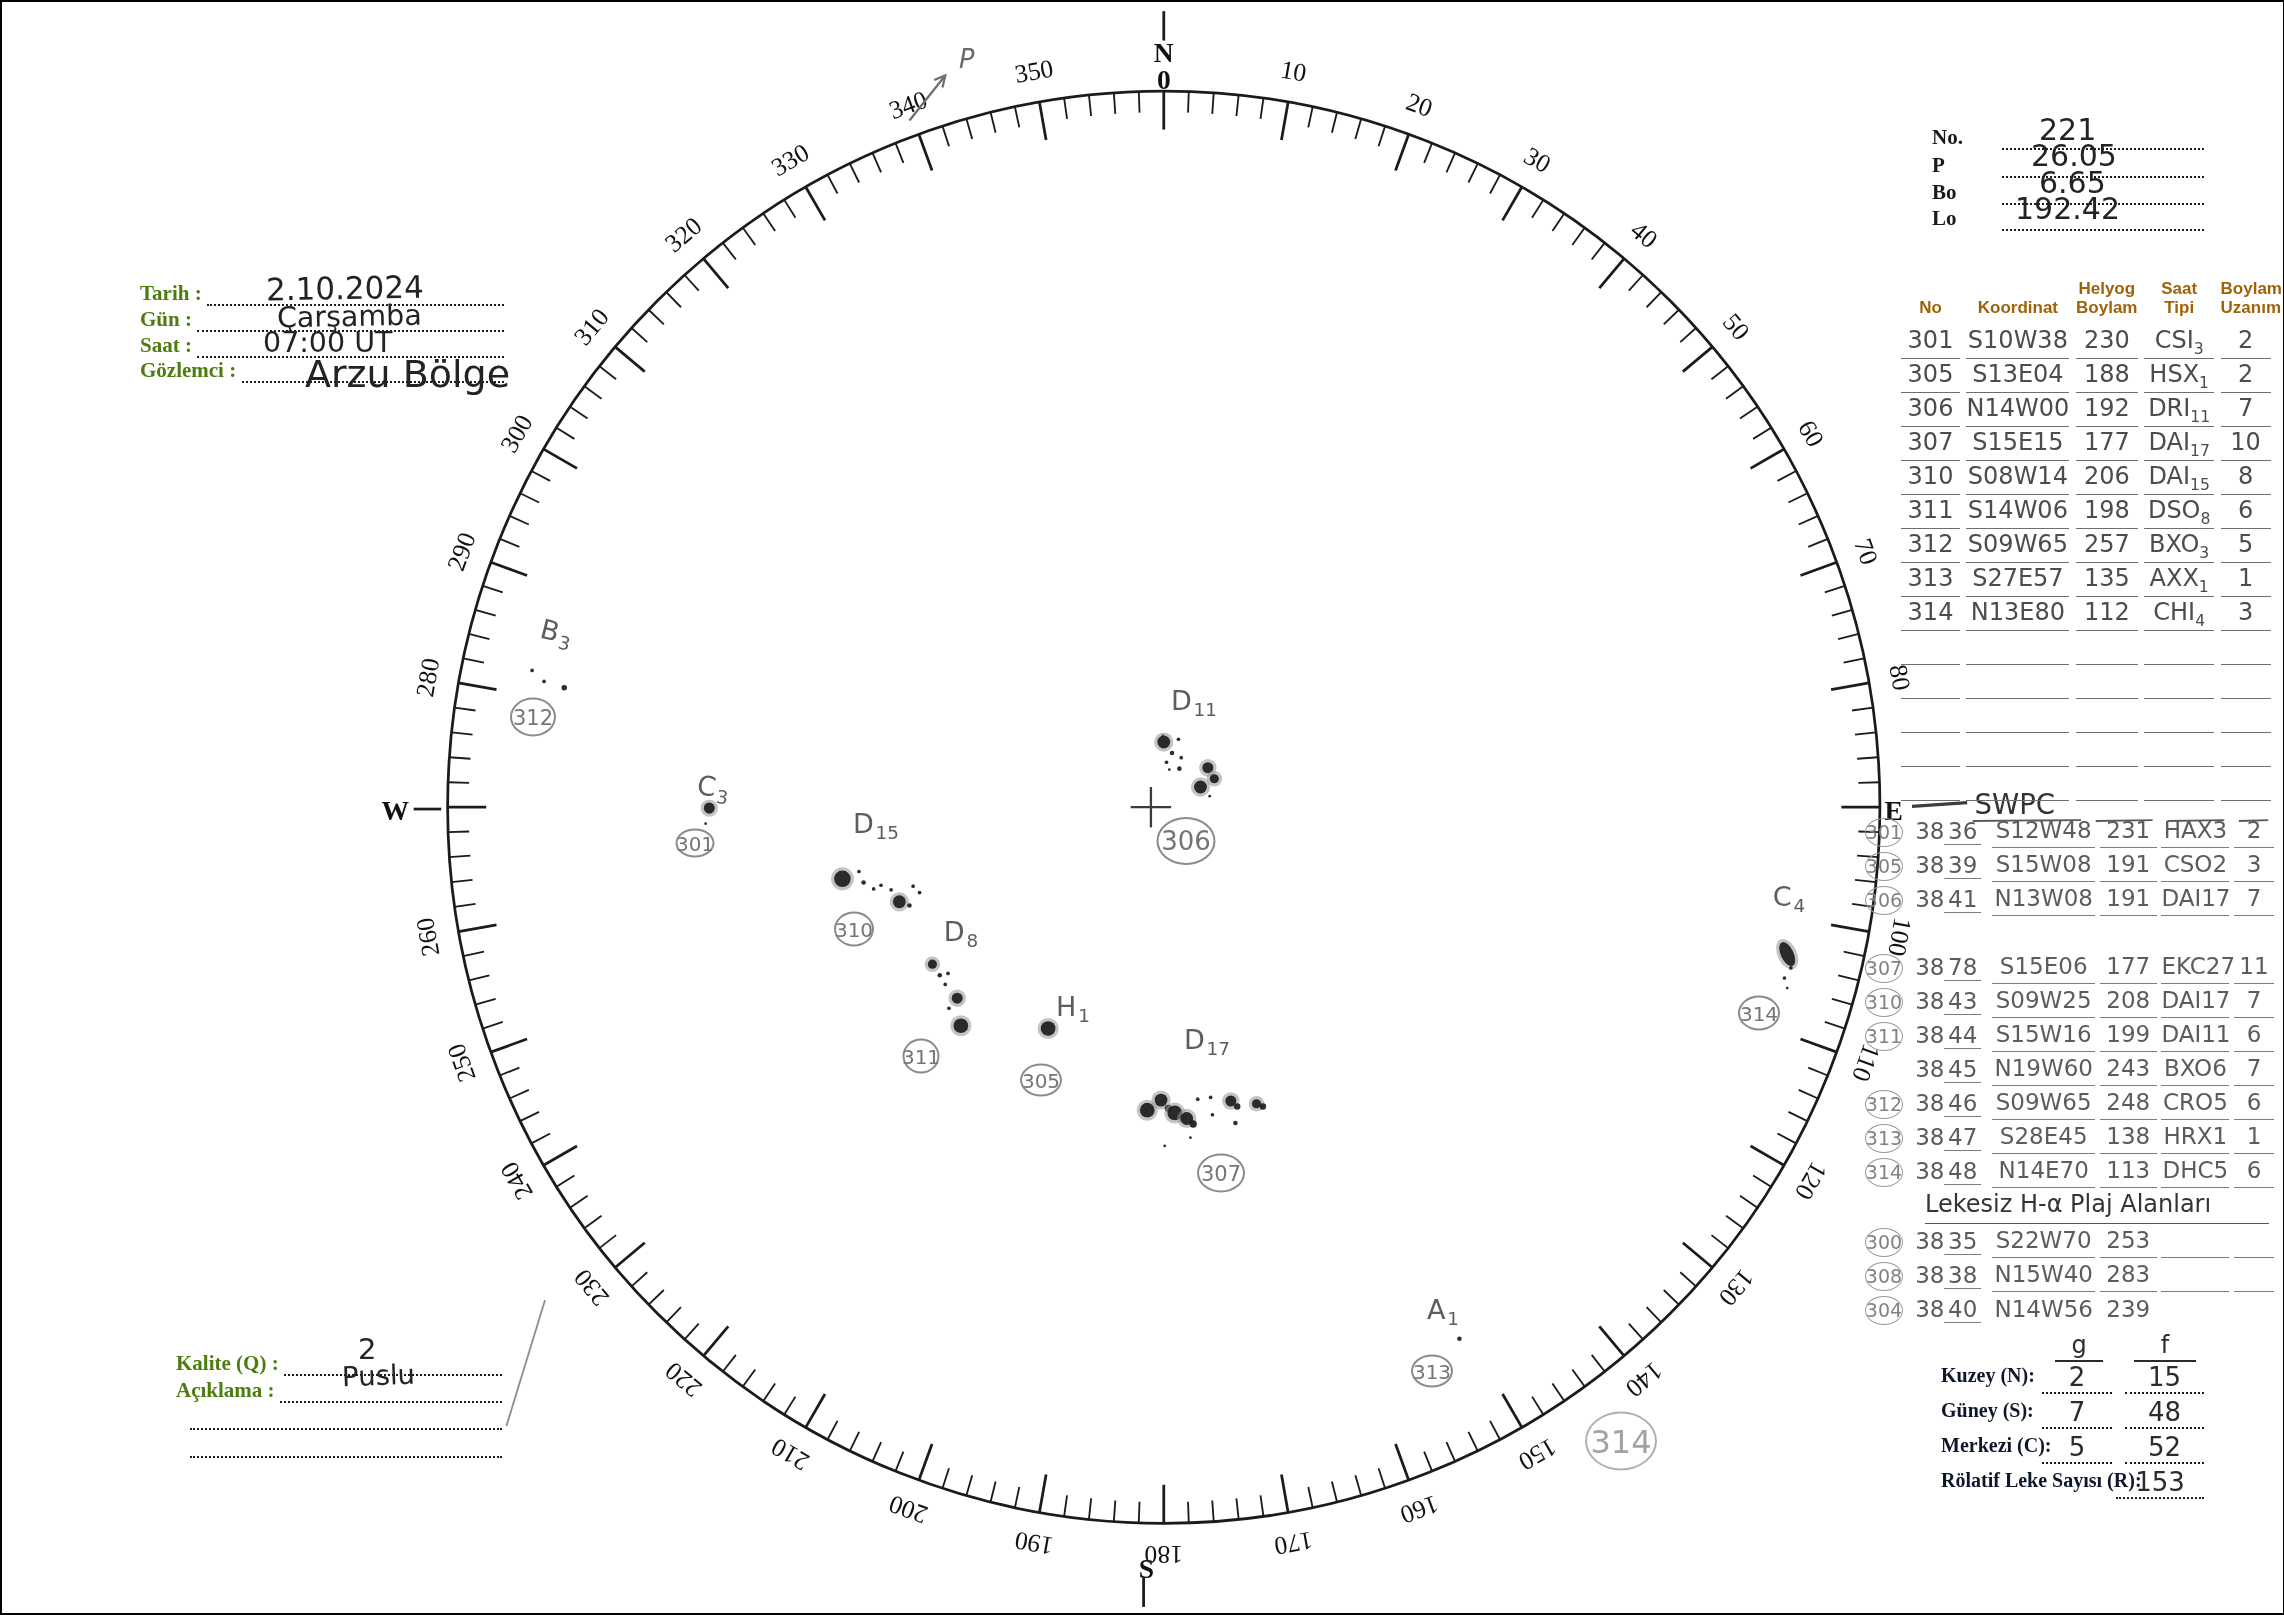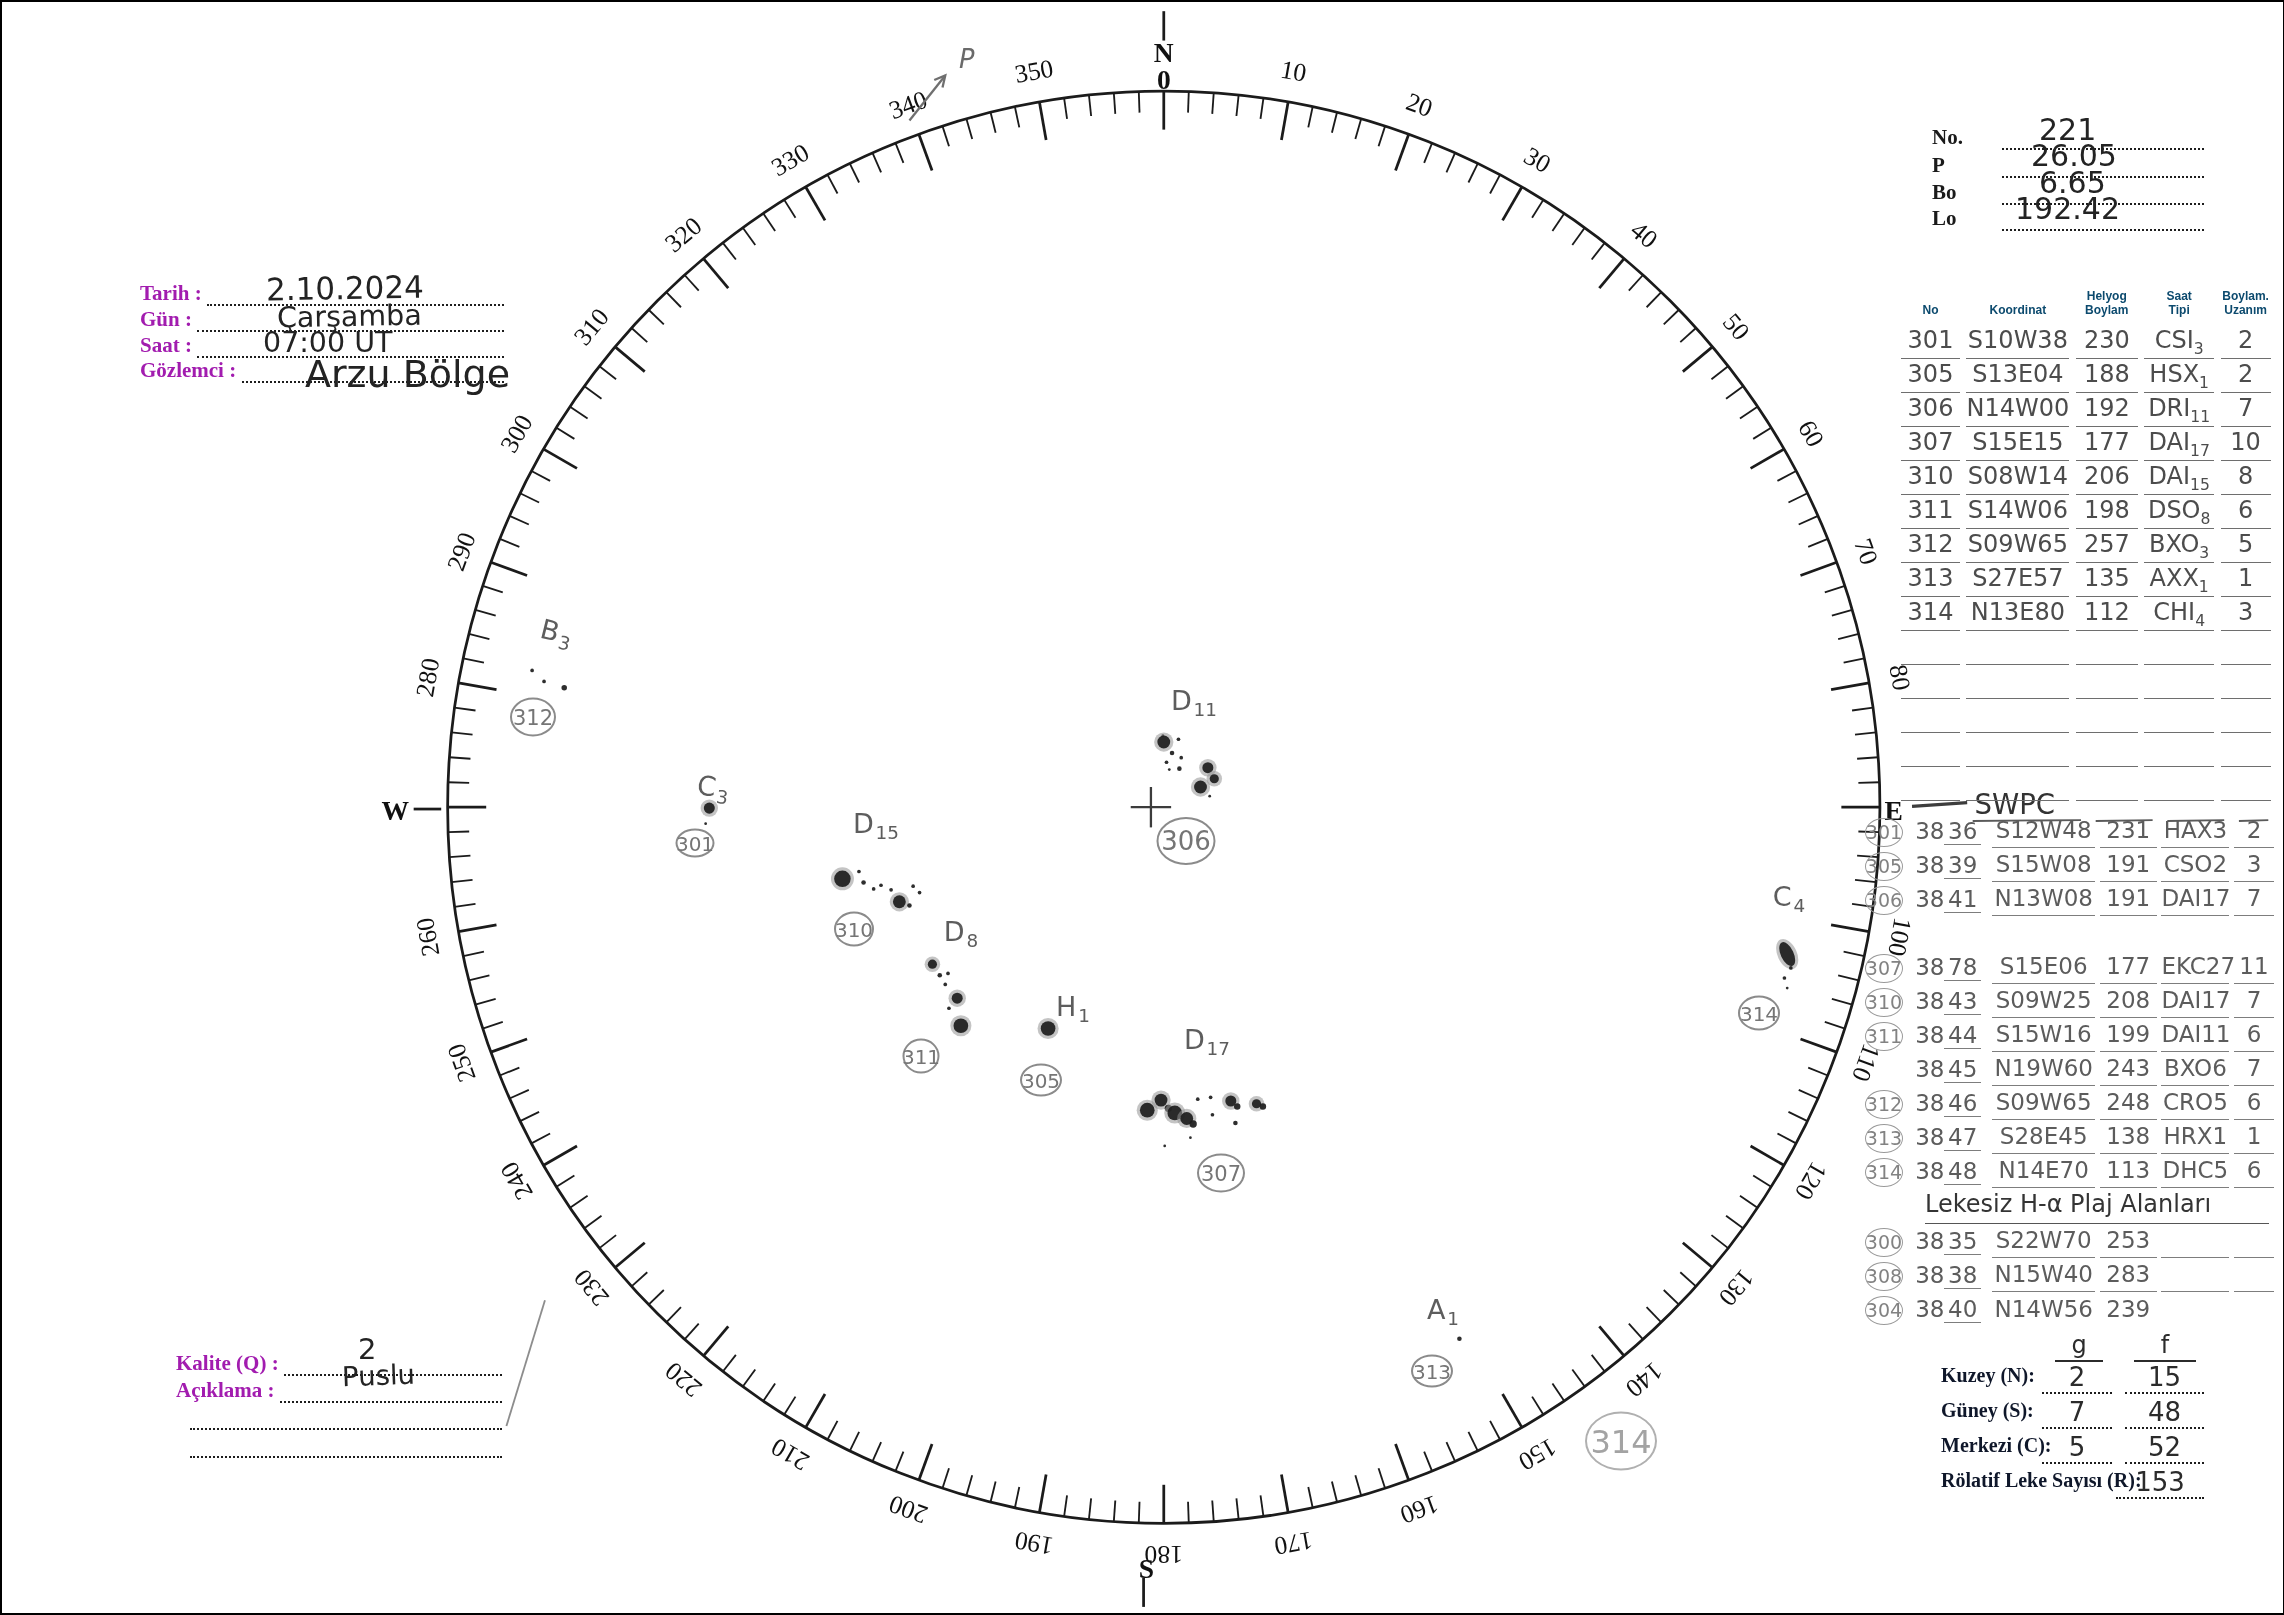--- a/index.html
+++ b/index.html
@@ -4,34 +4,34 @@
 <style>
   html,body{margin:0;padding:0;background:#9a9a9a;}
   .page{position:relative;width:2285px;height:1615px;background:#fff;border:2.8px solid #000;box-sizing:border-box;overflow:hidden;font-family:"Liberation Serif",serif;}
   svg{position:absolute;left:0;top:0;}
   
   .inst{position:absolute;left:118px;top:92px;width:446px;text-align:center;color:#1a1a1a;}
   .inst-line{font-weight:bold;font-size:19px;line-height:22px;letter-spacing:0.5px;}
   .inst-ve{font-weight:bold;font-size:16.5px;line-height:20px;}
   .form-title{font-weight:bold;font-size:23px;letter-spacing:1.4px;margin-top:33px;}
   .frow{position:absolute;left:138px;width:364px;display:flex;align-items:flex-end;height:24px;}
-  .flabel{font-weight:bold;font-size:21px;color:#a21caf;white-space:nowrap;padding-right:5.5px;}
+  .flabel{font-weight:bold;font-size:21px;color:#4d7c0f;white-space:nowrap;padding-right:5.5px;}
   .dots{flex:1;border-bottom:2.8px dotted #1d1d1d;height:100%;}
   .hwv{position:absolute;font-family:"DejaVu Sans",sans-serif;color:#232323;white-space:nowrap;}
   .erow{position:absolute;left:1930px;width:272px;display:flex;align-items:center;height:24px;gap:28px;}
   .elabel{font-weight:bold;font-size:21px;color:#1a1a1a;width:42px;}
   
   .g-label{position:absolute;transform:translate(-50%,-50%);font-family:"DejaVu Sans",sans-serif;color:#5d5d5d;font-size:27px;white-space:nowrap;}
   .g-label .gsub{font-size:18.4px;vertical-align:-6.4px;margin-left:1.8px;}
   .g-circ{position:absolute;transform:translate(-50%,-50%);border:2.3px solid #8b8b8b;border-radius:50%;display:flex;align-items:center;justify-content:center;font-family:"DejaVu Sans",sans-serif;color:#757575;box-sizing:border-box;}
   .g-circ.light{border-color:#b0b0b0;color:#a3a3a3;}
   
   #maintbl{position:absolute;left:1899px;top:231px;width:369px;}
   .mt-head{display:grid;grid-template-columns:59px 103px 62px 70px 50px;gap:6.4px;height:92px;}
-  .mt-hcell{font-family:"Liberation Sans",sans-serif;font-weight:bold;font-size:12px;line-height:1.15;color:#0c4a6e;text-align:center;white-space:pre-line;align-self:end;padding-bottom:7.3px;}
+  .mt-hcell{font-family:"Liberation Sans",sans-serif;font-weight:bold;font-size:17px;line-height:1.15;color:#a16207;text-align:center;white-space:pre-line;align-self:end;padding-bottom:7.3px;}
   .mt-row{display:grid;grid-template-columns:59px 103px 62px 70px 50px;gap:6.4px;height:34px;}
   .mt-cell{align-self:end;height:33px;line-height:30px;text-align:center;border-bottom:1.8px solid #6e6e6e;font-family:"DejaVu Sans",sans-serif;font-size:24px;color:#4c4c4c;white-space:nowrap;}
   .mt-cell sub{font-size:15.6px;}
   
   #swpctbl{position:absolute;left:1862px;top:812px;width:410px;}
   .sw-row{display:grid;grid-template-columns:40px 79px 103px 57px 68px 40px;gap:4.6px;height:34px;}
   .sw-cell{align-self:end;height:31px;line-height:28.5px;text-align:center;border-bottom:1.8px solid #7d7d7d;font-family:"DejaVu Sans",sans-serif;font-size:23px;color:#5c5c5c;white-space:nowrap;}
   .sw-cell.nc{border-bottom:none;}
   .sw-suffix{border-bottom:1.8px solid #7d7d7d;padding:0 3.7px;}
   .k-circ{display:inline-flex;align-items:center;justify-content:center;min-width:35px;height:29px;border:1.8px solid #9a9a9a;border-radius:50%;color:#828282;font-size:19px;box-sizing:border-box;}

